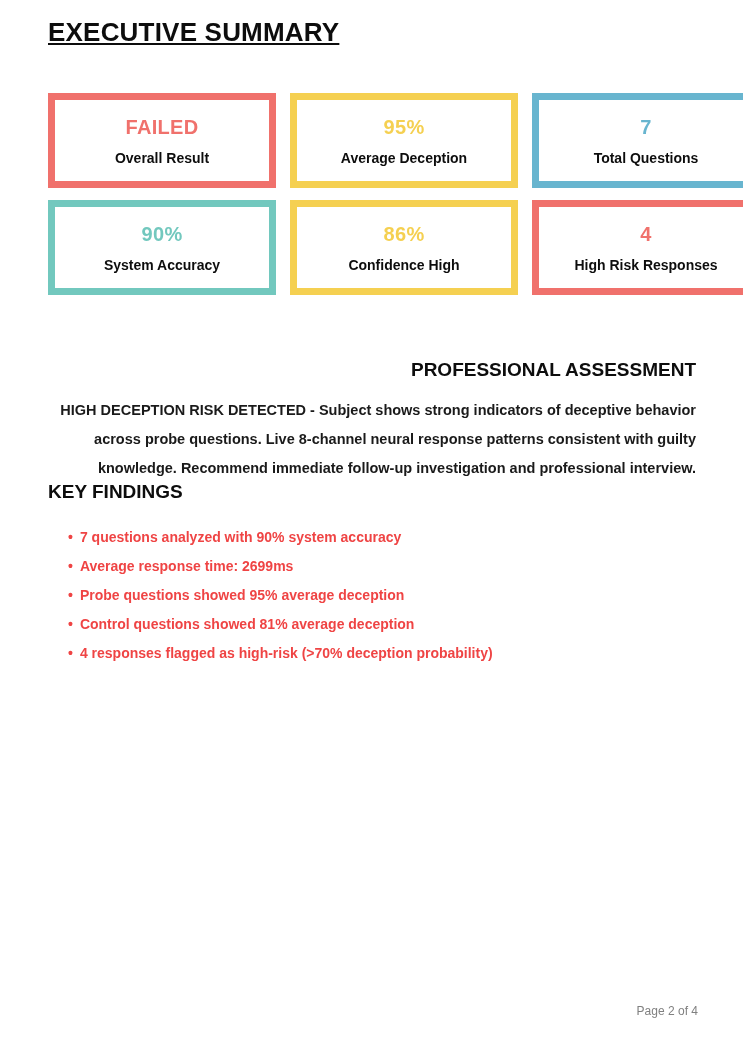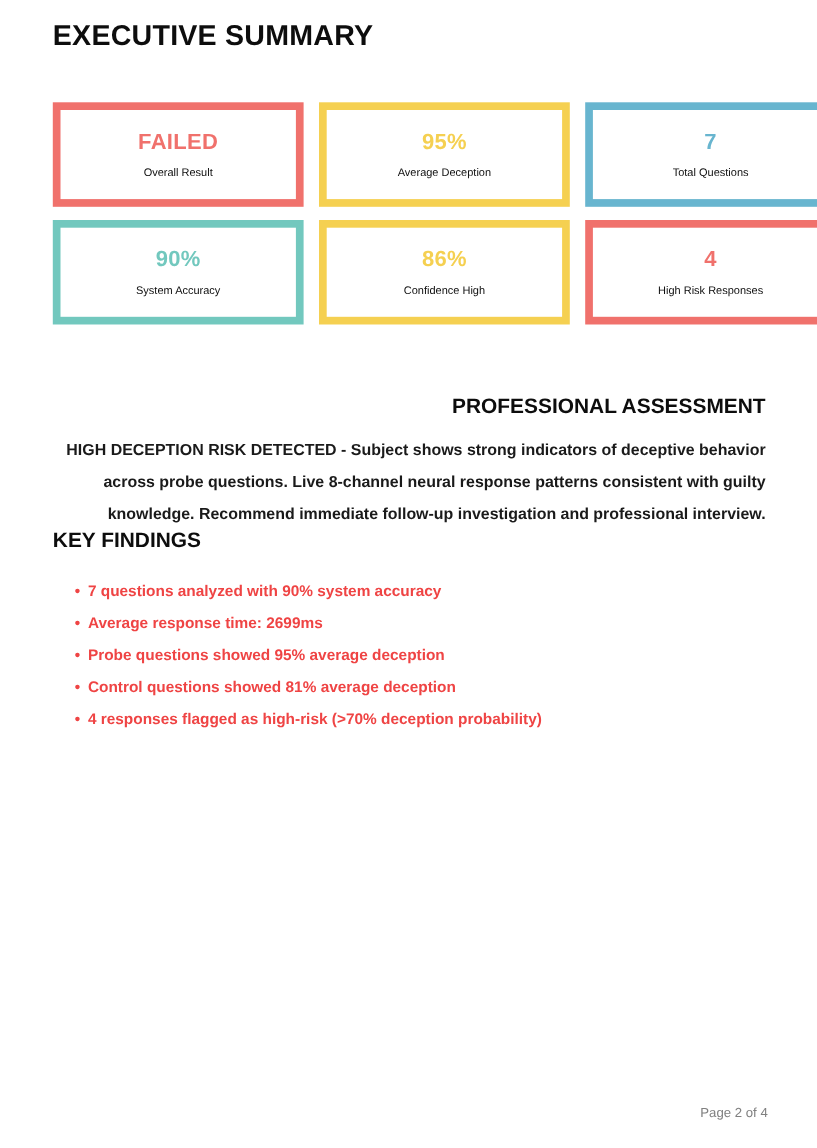--- a/index.html
+++ b/index.html
@@ -14,20 +14,21 @@
   }
   h1.title {
     margin: 0;
     position: absolute;
     left: 48px;
     top: 17px;
     font-size: 26px;
     font-weight: bold;
     letter-spacing: 0.2px;
     color: #0d0d0d;
+    text-decoration: underline;
   }
   .cards {
     position: absolute;
     left: 48px;
     top: 93px;
     width: 712px;
     display: grid;
     grid-template-columns: repeat(3, 1fr);
     column-gap: 14px;
     row-gap: 12px;
@@ -42,22 +43,22 @@
     align-items: center;
     justify-content: center;
     gap: 11px;
   }
   .card-value {
     font-size: 20px;
     font-weight: bold;
     letter-spacing: 0.3px;
   }
   .card-label {
-    font-size: 10px;
-    font-weight: normal;
+    font-size: 14px;
+    font-weight: bold;
     color: #0d0d0d;
   }
   .section-pa { position: absolute; left: 48px; top: 359px; width: 648px; text-align: right; }
   .section-kf { position: absolute; left: 48px; top: 481px; width: 648px; }
   h2.section-heading {
     margin: 0;
     font-size: 19px;
     font-weight: bold;
     color: #0d0d0d;
   }

